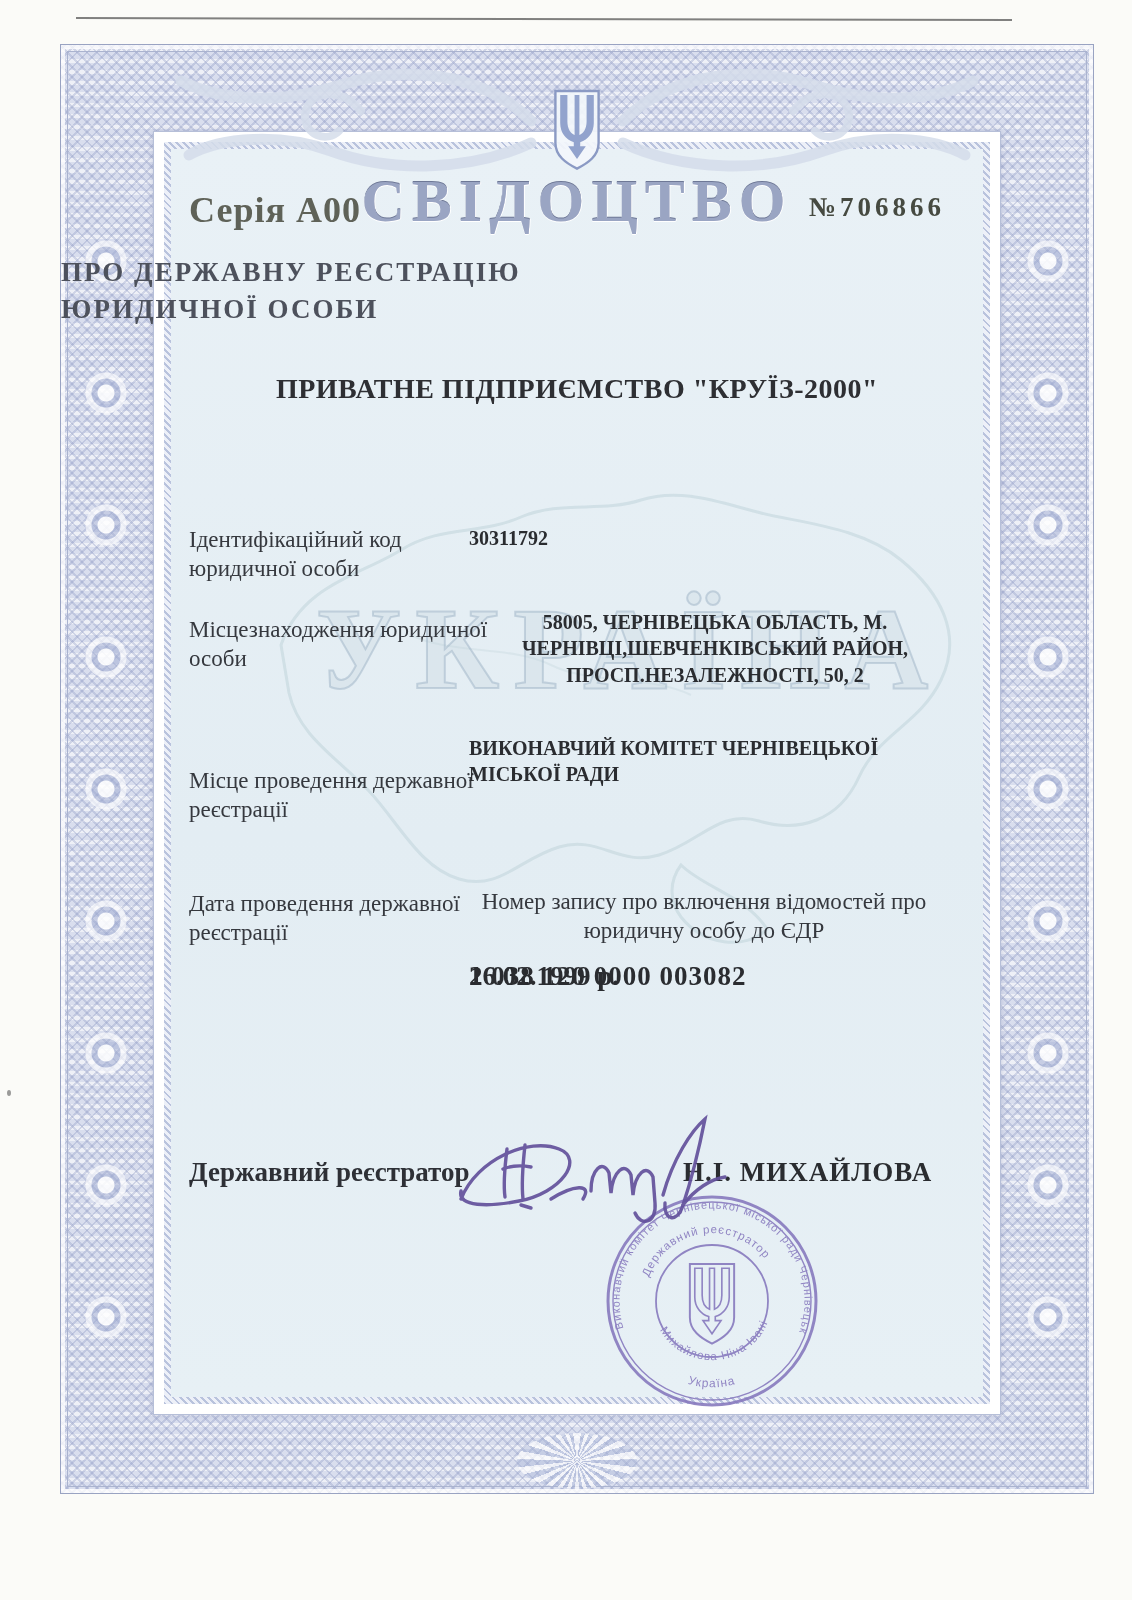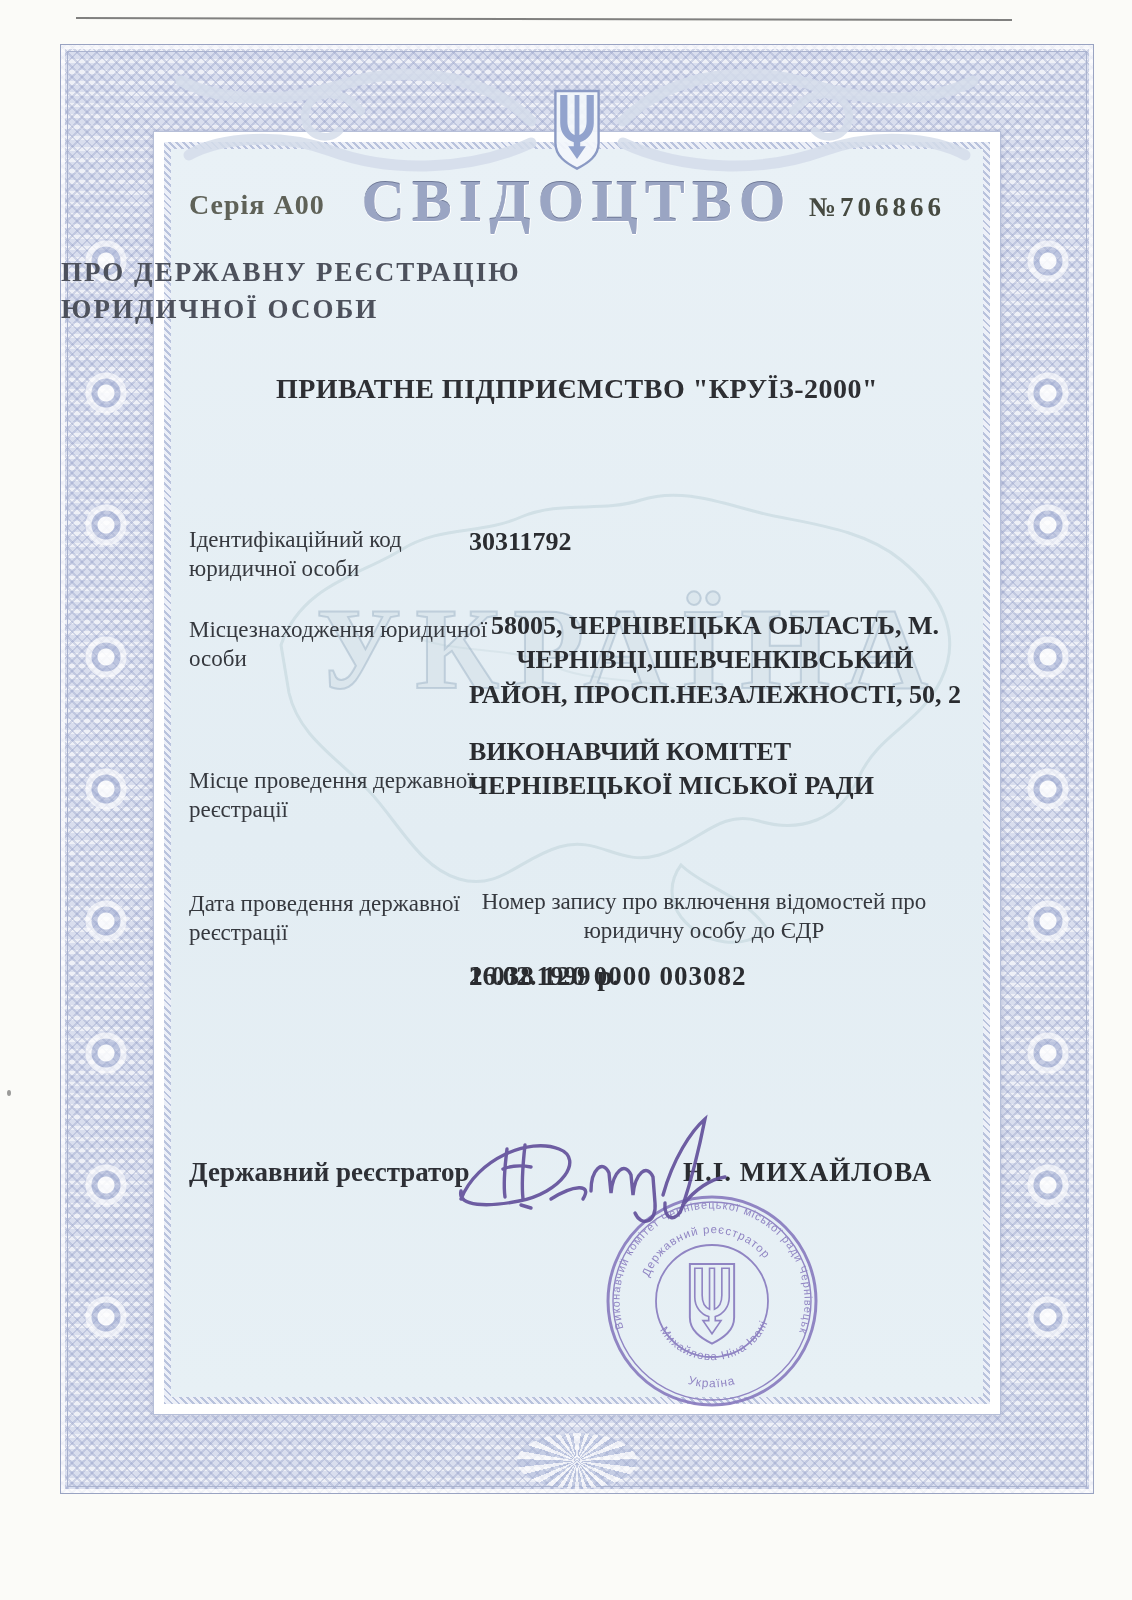--- a/index.html
+++ b/index.html
@@ -38,38 +38,38 @@
     border-image:repeating-linear-gradient(45deg,#b9c3dd 0 2px,#edf0f8 2px 5px) 7;}
   .content-bg{position:absolute;inset:17px;
     background:linear-gradient(180deg,#e9f1f6 0%,#e3edf3 55%,#e7f0f5 100%);}
   
   .wm-map{position:absolute;left:150px;top:350px;opacity:.55;z-index:1;}
   .wm-text{position:absolute;left:255px;top:538px;z-index:1;
     font-size:116px;font-weight:bold;letter-spacing:14px;
     color:rgba(186,204,216,.22);-webkit-text-stroke:2px rgba(150,172,192,.45);
     font-family:"Liberation Serif","DejaVu Serif",serif;white-space:nowrap;}
   
-  .series{position:absolute;left:128px;top:144px;font-size:28px;font-weight:bold;
+  .series{position:absolute;left:128px;top:144px;font-size:36px;font-weight:bold;
     color:#5f6258;letter-spacing:1px;z-index:2;}
   .number{position:absolute;right:148px;top:147px;font-size:27px;font-weight:bold;
     color:#464a41;letter-spacing:4px;z-index:2;}
   .title{position:absolute;left:0;right:0;top:122px;text-align:center;z-index:2;
     font-size:60px;font-weight:bold;letter-spacing:7px;color:#9aa5c3;
     text-shadow:0 1px 0 #ffffff,0 -1px 0 #6e7896,1px 0 0 #ffffff;}
   .subtitle{position:absolute;left:0;right:0;text-align:left;z-index:2;
     font-size:27px;font-weight:bold;letter-spacing:2px;color:#4d515c;}
   .subtitle.l1{top:212px;}
   .subtitle.l2{top:249px;}
   .company{position:absolute;left:0;right:0;top:328px;text-align:center;z-index:2;
     font-size:28px;font-weight:bold;color:#2e2f33;letter-spacing:.5px;}
   
   .flabel{position:absolute;left:128px;width:300px;z-index:2;
     font-size:23px;color:#35383e;line-height:1.28;}
   .fvalue{position:absolute;left:408px;width:492px;z-index:2;
-    font-size:26px;font-weight:bold;color:#2a2c30;line-height:1.32;}
+    font-size:20px;font-weight:bold;color:#2a2c30;line-height:1.32;}
   .fnote{position:absolute;left:408px;width:470px;z-index:2;
     font-size:23px;color:#35383e;line-height:1.28;}
   .pos-code-l{top:480px;} .pos-code-v{top:480px;}
   .pos-loc-l{top:570px;}  .pos-loc-v{top:564px;text-align:center;}
   .pos-place-l{top:721px;} .pos-place-v{top:690px;}
   .pos-date-l{top:844px;} .pos-rec-n{top:842px;text-align:center;}
   .pos-date-v{top:914px;font-size:27px;} .pos-rec-v{top:914px;font-size:27px;letter-spacing:1px;}
   
   .reg-label{position:absolute;left:128px;top:1112px;z-index:2;
     font-size:27px;font-weight:bold;color:#2e3036;}

